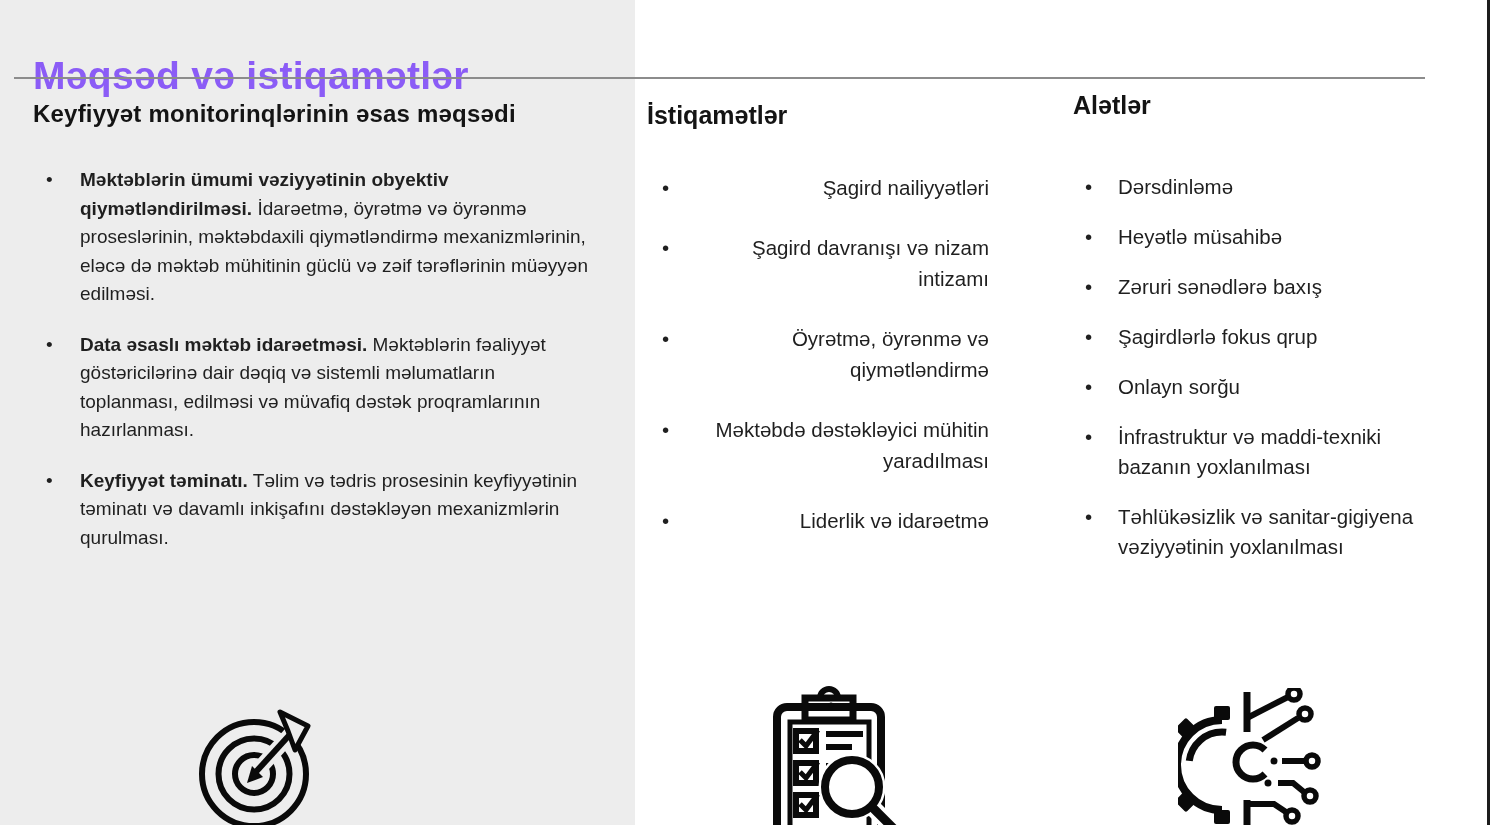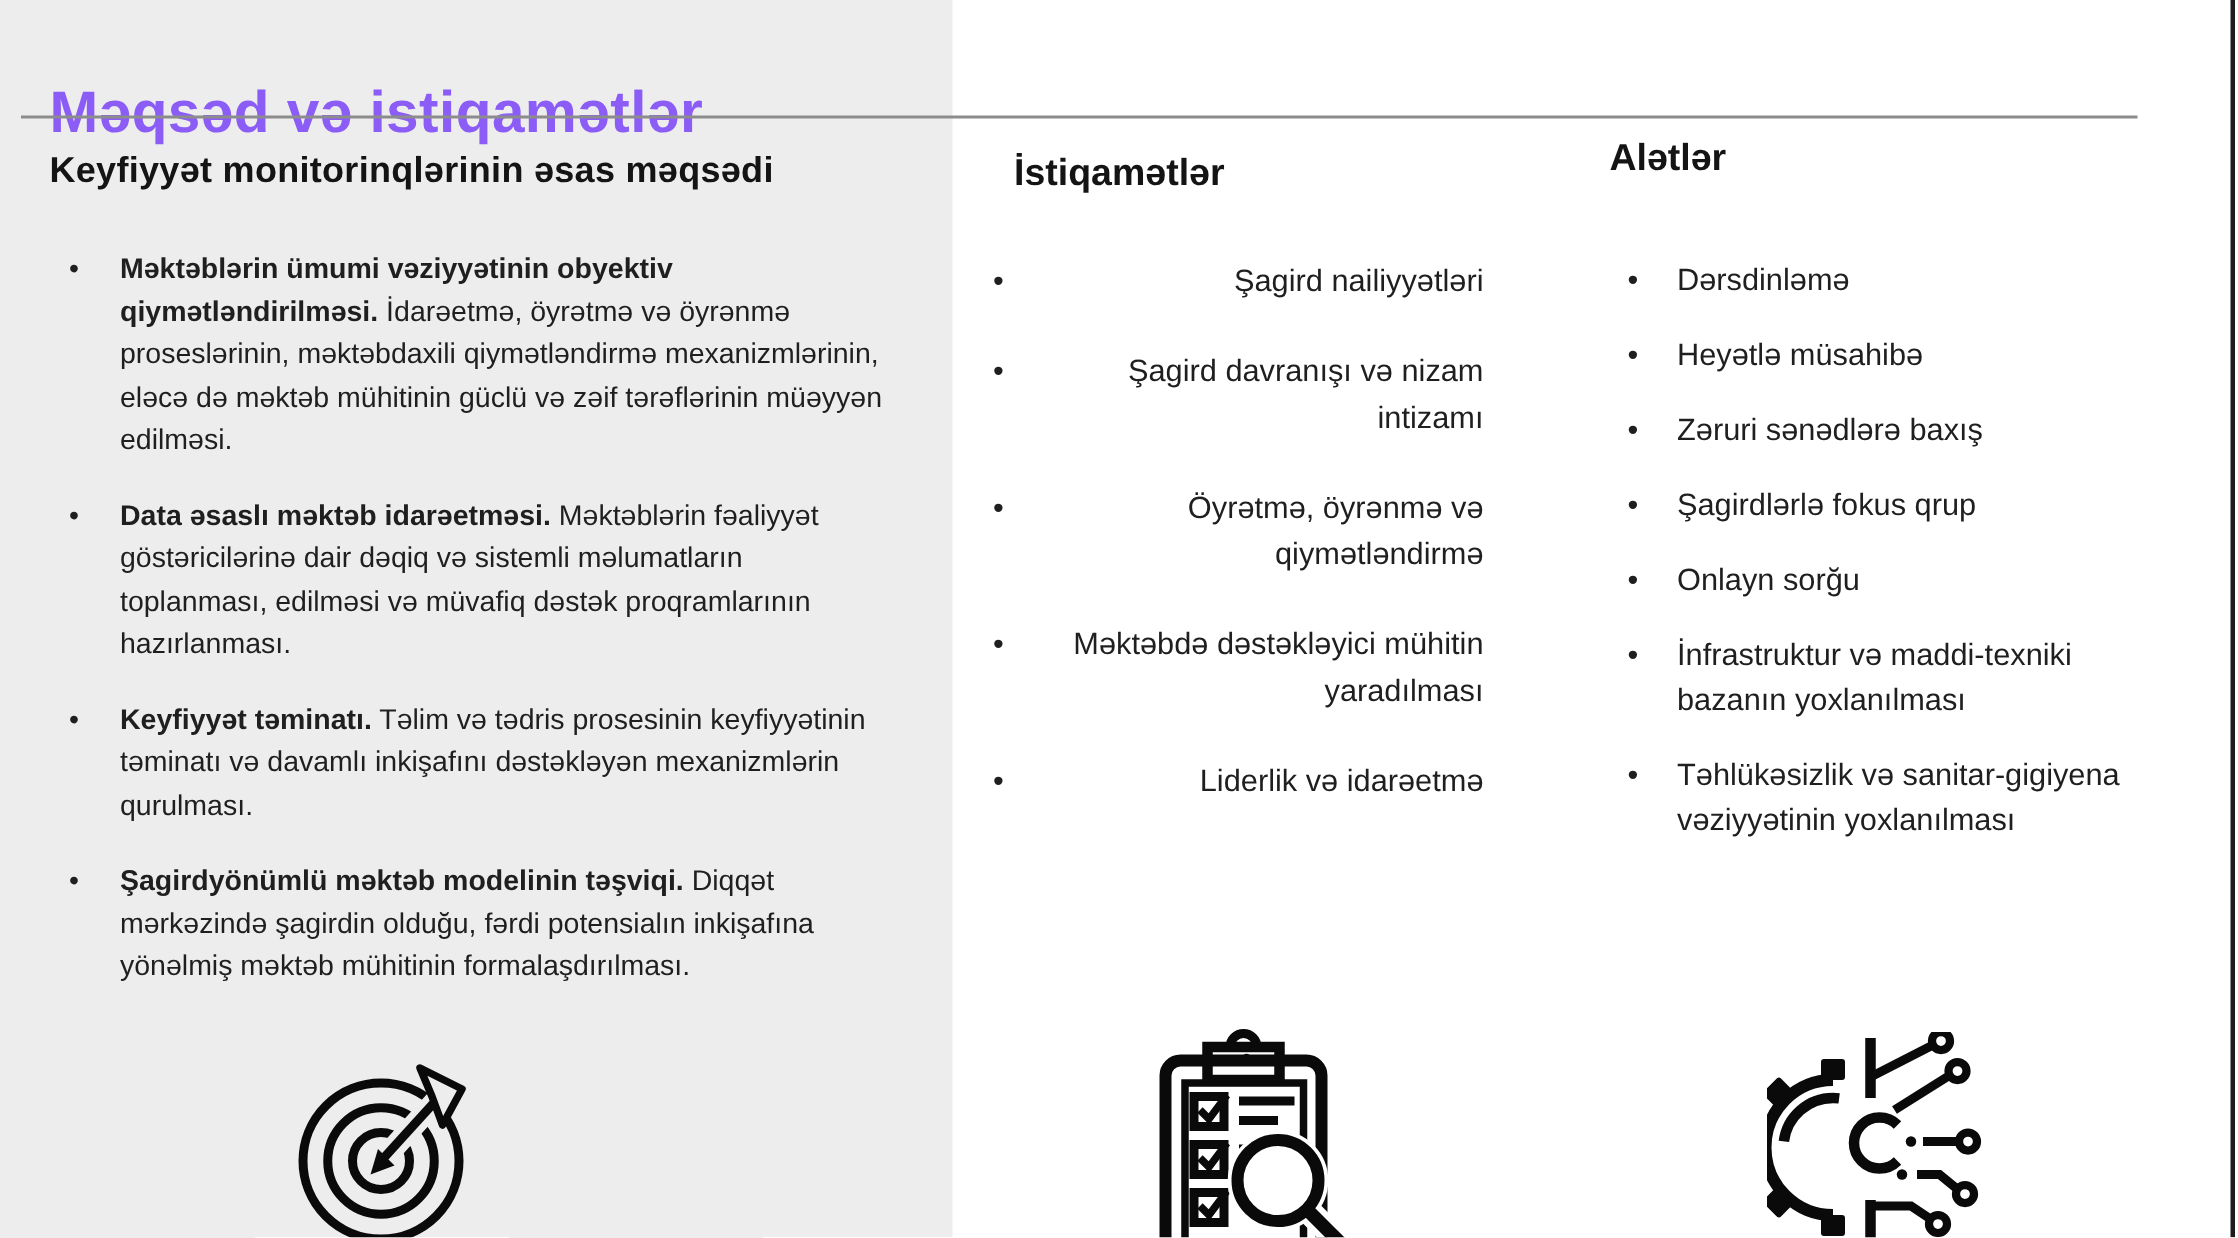--- a/index.html
+++ b/index.html
@@ -11,21 +11,21 @@
   }
   .left-panel { position:absolute; left:0; top:0; width:635px; height:825px; background:#ededed; }
   .right-border { position:absolute; left:1487px; top:0; width:3px; height:825px; background:#1c1c1c; }
   .rule { position:absolute; left:14px; top:77px; width:1411px; height:2px; background:#8c8c8c; }
   .title {
     position:absolute; left:33px; top:18px;
     font-size:39px; font-weight:bold; color:#8b5cf6; letter-spacing:0.3px;margin-top:36px;
   }
   .heading { position:absolute; font-weight:bold; color:#141414; }
   .heading-left  { left:33px;  top:100px; font-size:24px; letter-spacing:0.2px; }
-  .heading-mid   { left:676px; top:101px; font-size:25px; }
+  .heading-mid   { left:647px; top:101px; font-size:25px; }
   .heading-right { left:1073px; top:91px; font-size:25px; }
   ul.list { list-style:none; position:absolute; }
   ul.list li { position:relative; }
   ul.list li::before {
     content:"\2022"; position:absolute; left:2px; top:0; color:#1f1f1f;
   }
   .list-left  { left:44px; top:166px; width:552px; font-size:19px; line-height:28.5px; }
   .list-left li  { padding-left:36px; margin-bottom:22px; }
   .list-left .lead { font-weight:bold; }
   .list-mid   { left:660px; top:172px; width:330px; font-size:20.5px; line-height:31px; }
@@ -58,24 +58,20 @@
       <li>
         <span class="lead">Data əsaslı məktəb idarəetməsi.</span>
         <span class="body">Məktəblərin fəaliyyət göstəricilərinə dair dəqiq və sistemli məlumatların toplanması, edilməsi və müvafiq dəstək proqramlarının hazırlanması.</span>
       </li>
 
       <li>
         <span class="lead">Keyfiyyət təminatı.</span>
         <span class="body">Təlim və tədris prosesinin keyfiyyətinin təminatı və davamlı inkişafını dəstəkləyən mexanizmlərin qurulması.</span>
       </li>
 
-      <li>
-        <span class="lead">Şagirdyönümlü məktəb modelinin təşviqi.</span>
-        <span class="body">Diqqət mərkəzində şagirdin olduğu, fərdi potensialın inkişafına yönəlmiş məktəb mühitinin formalaşdırılması.</span>
-      </li>
     </ul>
 
   <h2 class="heading heading-mid">İstiqamətlər</h2>
   <ul class="list list-mid">
 
       <li>
         <span>Şagird nailiyyətləri</span>
       </li>
 
       <li>

